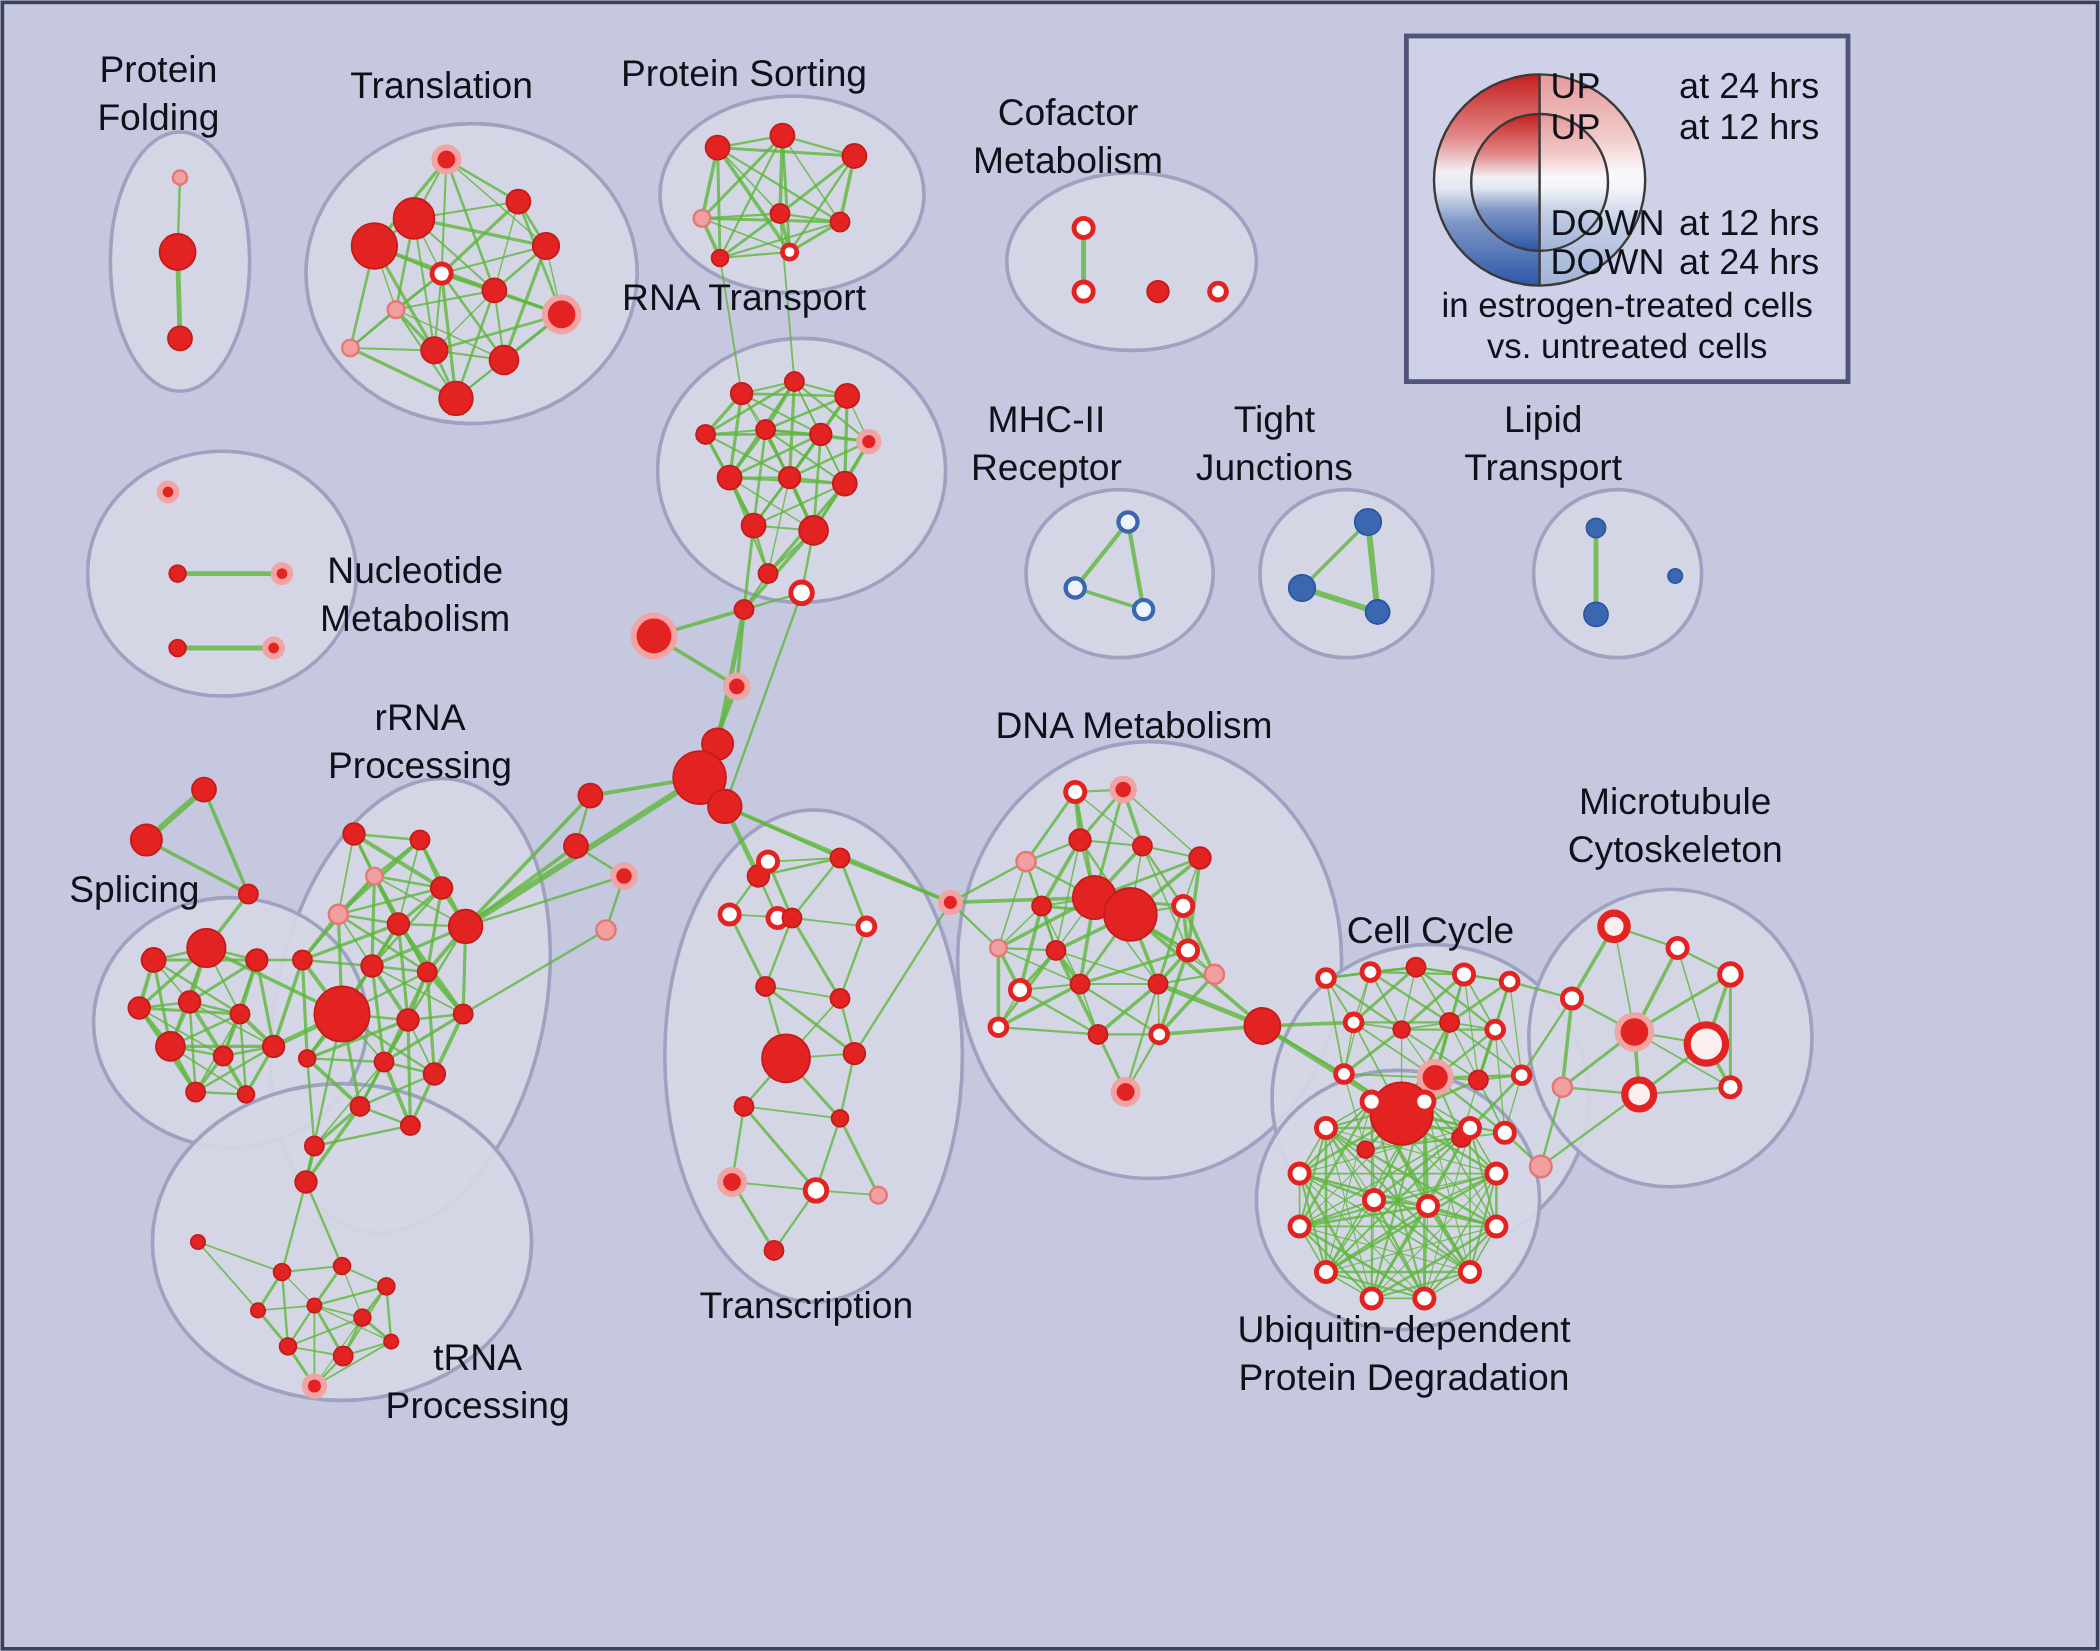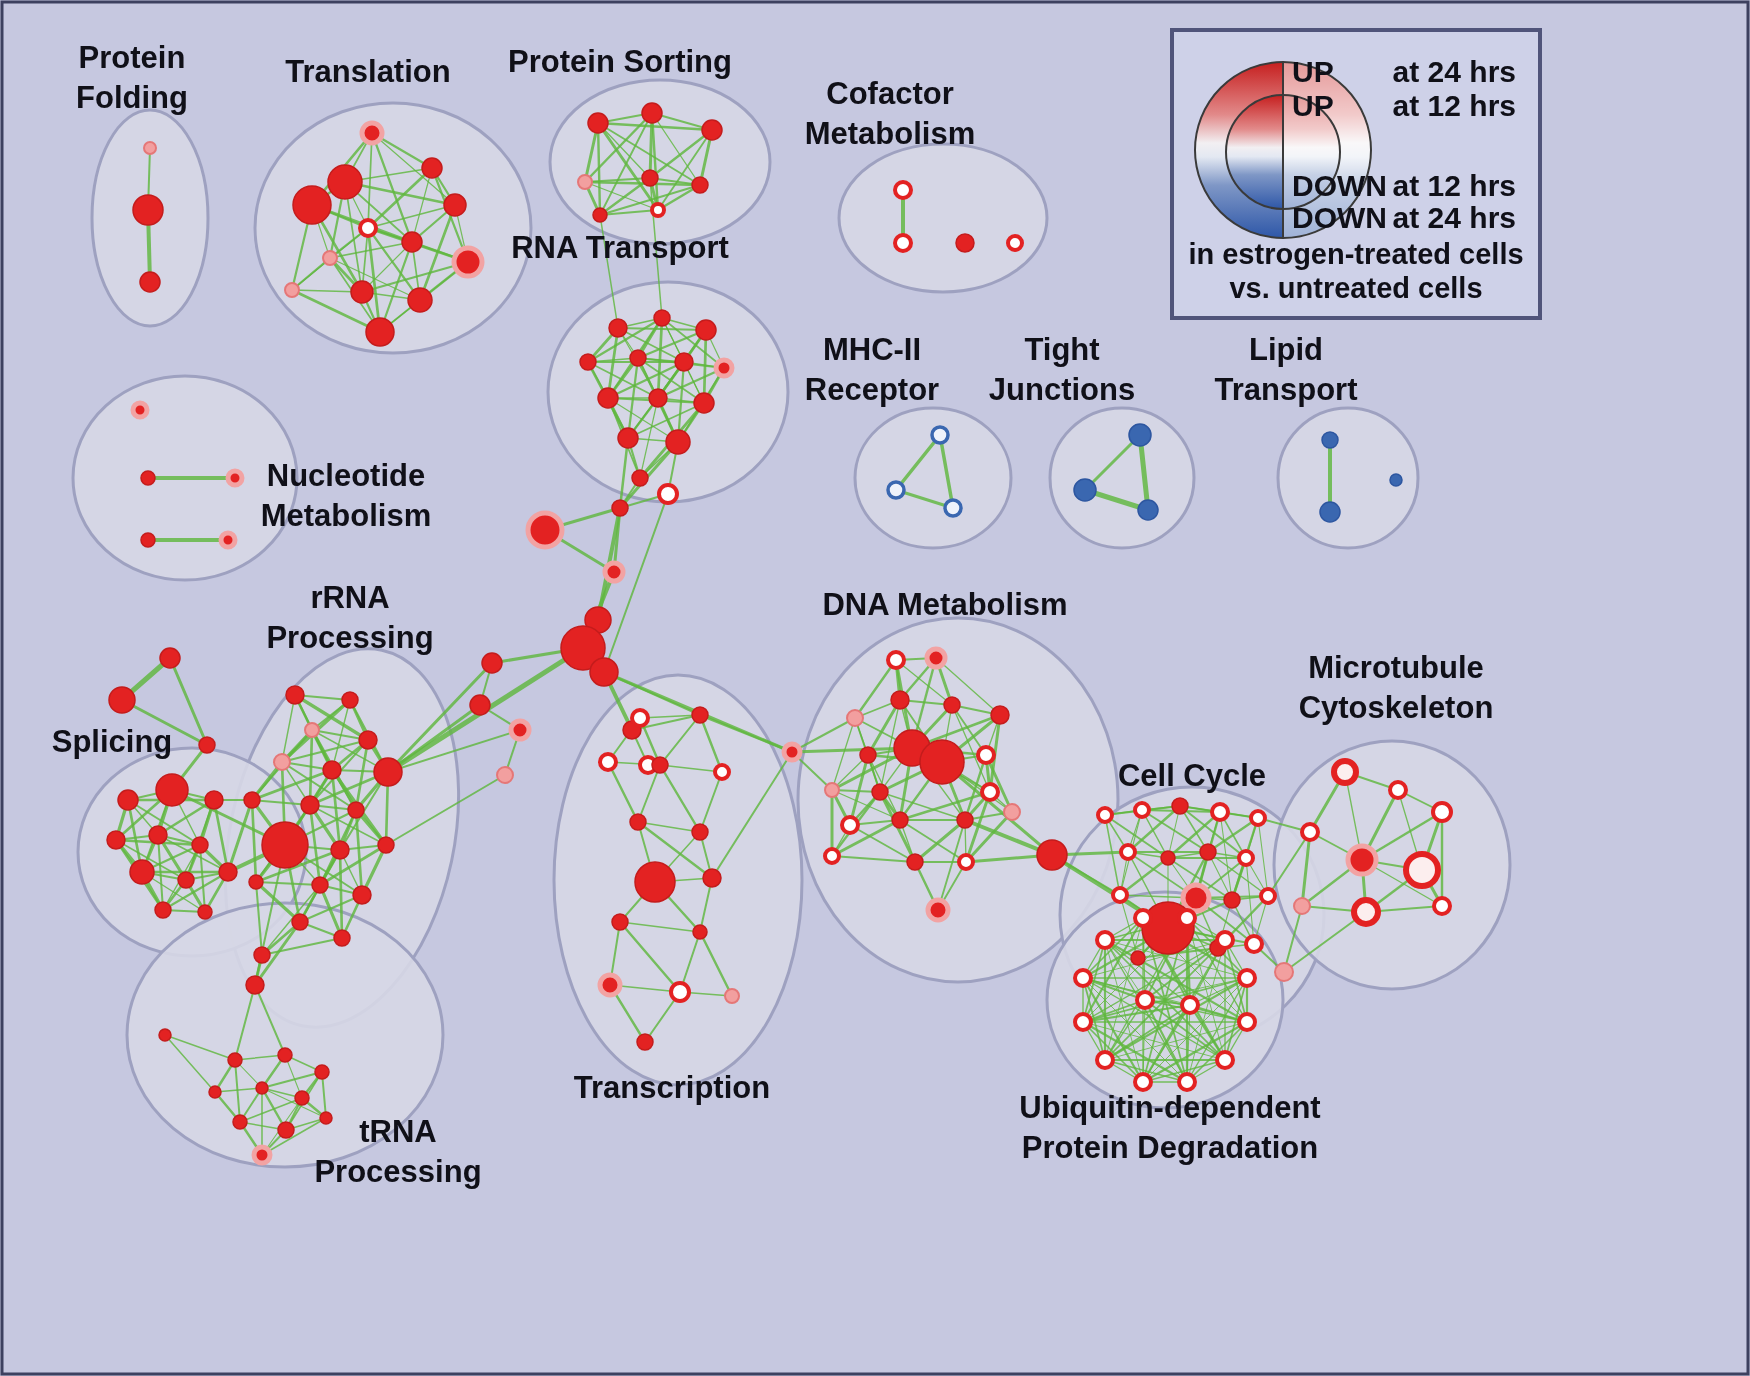--- a/index.html
+++ b/index.html
@@ -1,16 +1,16 @@
 <!DOCTYPE html>
 <html><head>
 <meta charset="utf-8">
 <style>
   html,body{margin:0;padding:0;background:#b8bad6;}
-  #figure-wrap{width:1444px;height:1376px;position:relative;background:#c6c8e0;font-weight:bold;}
+  #figure-wrap{width:1444px;height:1376px;position:relative;background:#c6c8e0;}
   svg{display:block;}
   svg text{font-family:"Liberation Sans",sans-serif;fill:#101018;}
   .cluster-label{font-size:31px;}
   .legend-text{font-size:30px;}
   .legend-note{font-size:29px;}
 </style>
 </head>
 <body>
 
 <div id="figure-wrap">

